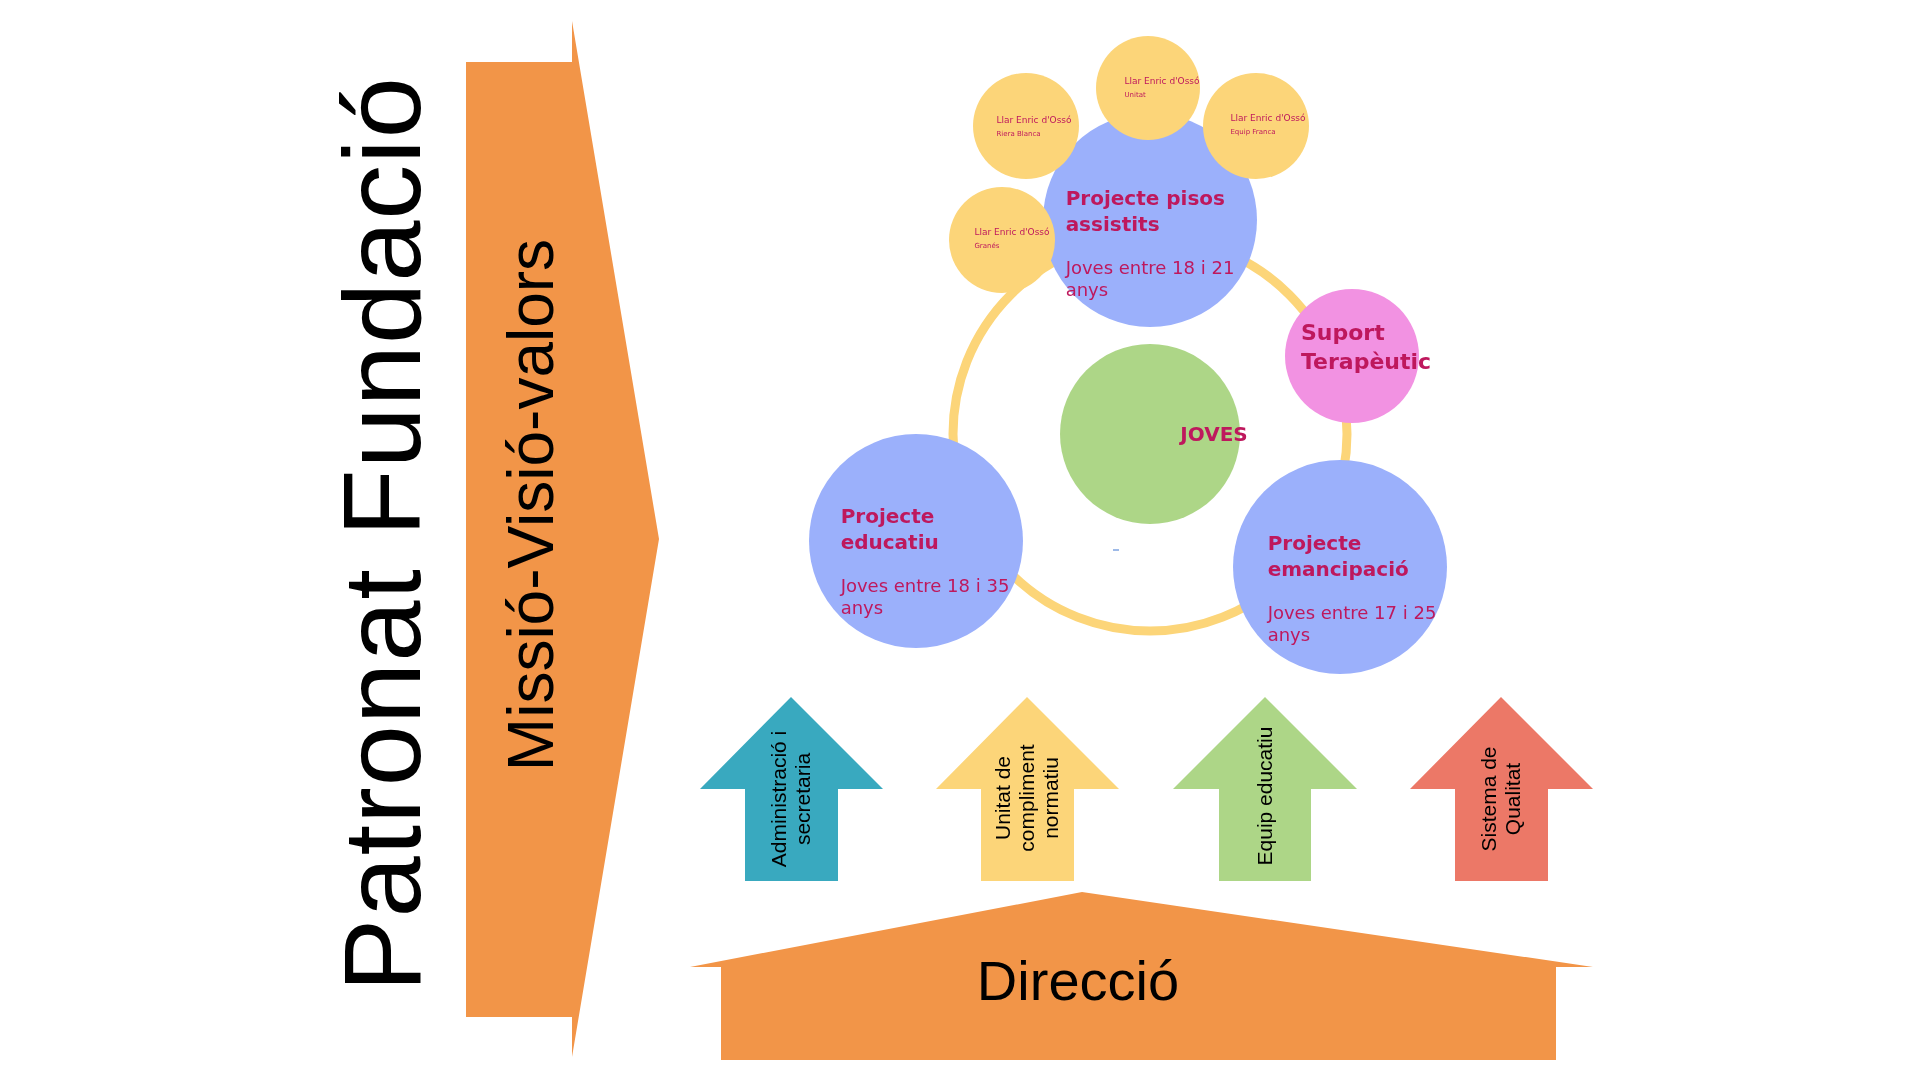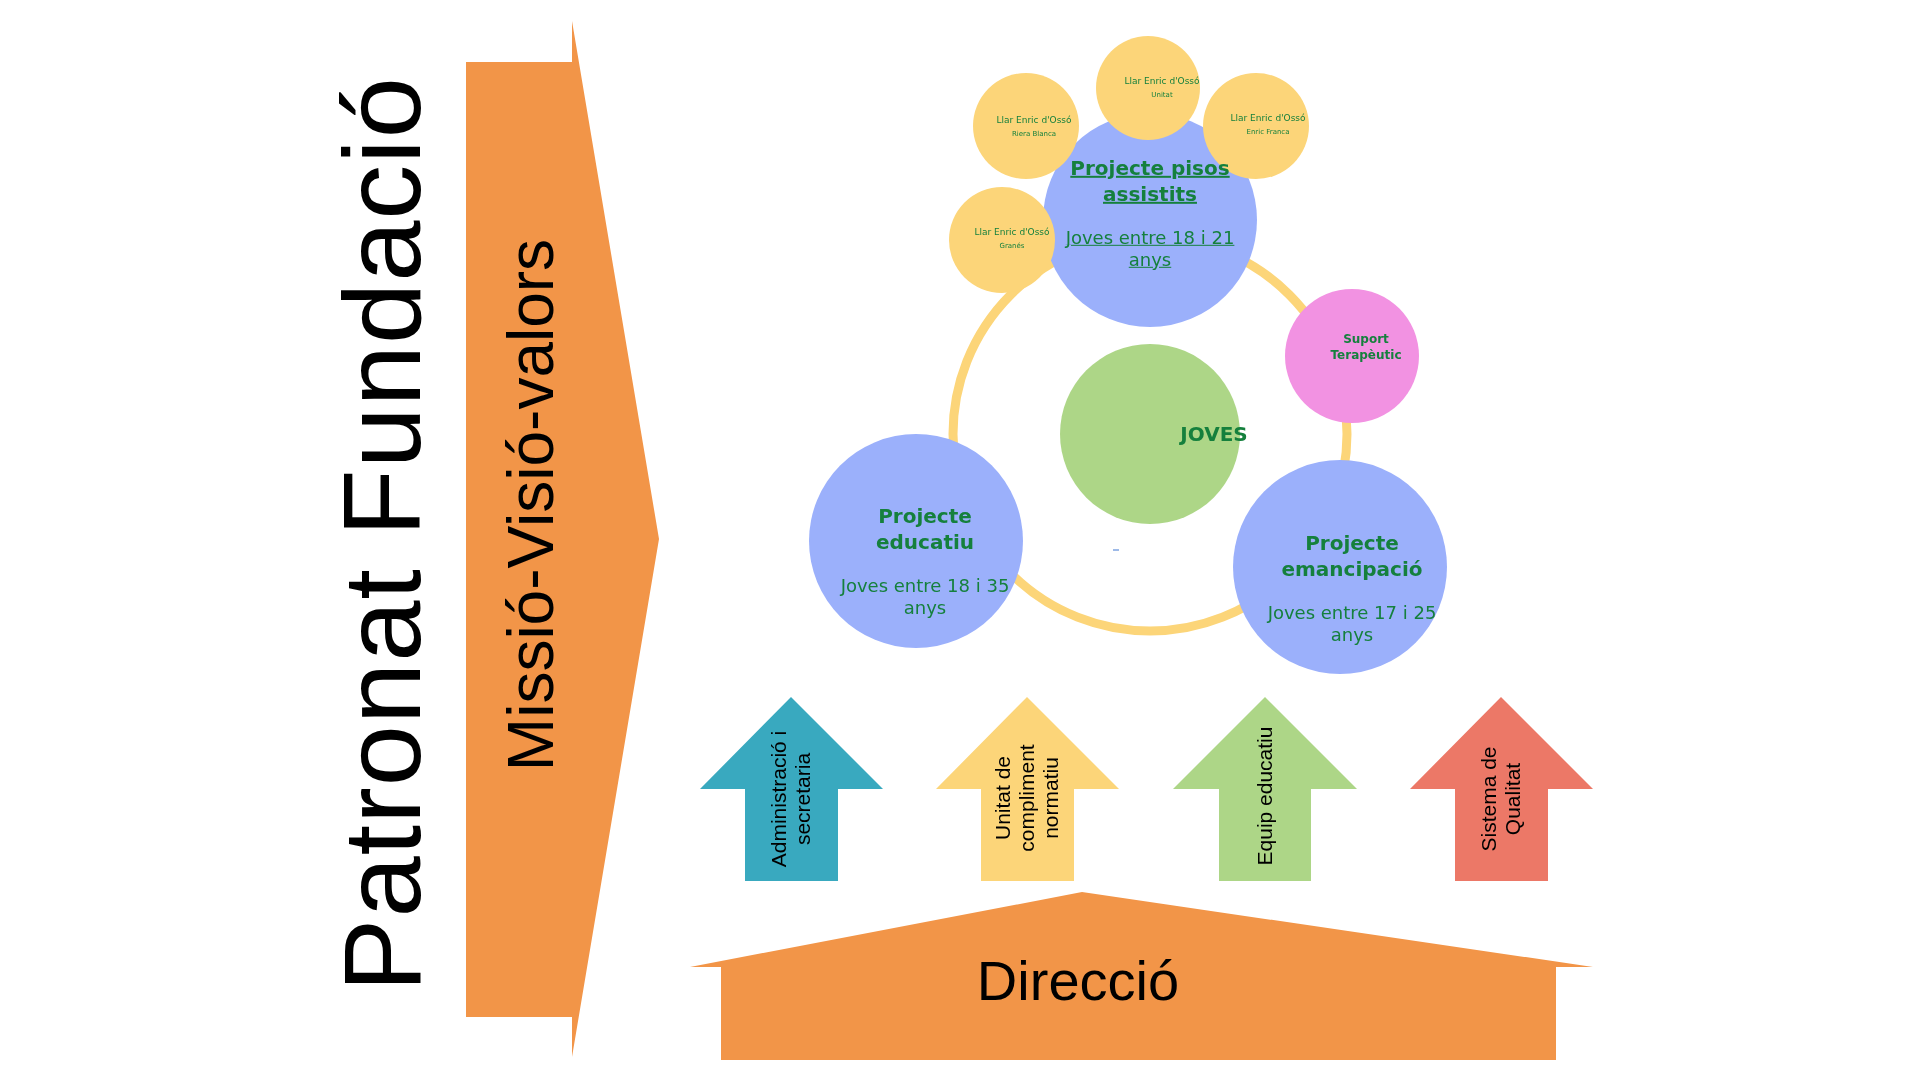--- a/index.html
+++ b/index.html
@@ -6,27 +6,27 @@
   body { width: 1920px; height: 1080px; position: relative; overflow: hidden;
          font-family: "Liberation Sans", sans-serif; }
   svg.shapes { position: absolute; left: 0; top: 0; width: 1920px; height: 1080px; }
   .rot-text { position: absolute; white-space: nowrap; transform: translate(-50%, -50%) rotate(-90deg);
               transform-origin: center center; color: #000; text-align: center; }
   .patronat { left: 382px; top: 534px; font-size: 110px; line-height: 1; letter-spacing: 1px; }
   .mission { left: 531px; top: 505px; font-size: 64px; line-height: 1; }
   .arrow-label { font-size: 21px; line-height: 1.15; }
   .direccio { left: 1078px; top: 980px; transform: translate(-50%, -50%); font-size: 56px; color: #000;
               position: absolute; white-space: nowrap; text-align: right; }
-  .circle-text { position: absolute; transform: translate(-50%, -50%); text-align: center; color: #15803d;
+  .circle-text { position: absolute; transform: translate(-50%, -50%); color: #be185d;
                  font-family: "DejaVu Sans", sans-serif; white-space: nowrap; }
   .big-title { font-size: 20px; font-weight: bold; line-height: 1.28; }
   .big-sub { font-size: 18px; line-height: 1.2; margin-top: 20px; }
   .small-title { font-size: 9px; line-height: 1.3; }
   .small-sub { font-size: 7px; line-height: 1.3; margin-top: 3px; }
-  .mid-title { font-size: 12px; font-weight: bold; line-height: 1.3; }
+  .mid-title { font-size: 22px; font-weight: bold; line-height: 1.3; }
   .joves-title { font-size: 20px; font-weight: bold; }
 </style>
 </head>
 <body>
 
 <svg class="shapes" viewBox="0 0 1920 1080">
 
   <polygon id="mission-shape" points="466,62 572,62 572,21 659,539 572,1057 572,1017 466,1017" fill="#F29548"></polygon>
 
   <circle id="ring" cx="1150" cy="434" r="197" fill="none" stroke-width="9" stroke="#FCD579"></circle>
@@ -53,21 +53,21 @@
   <polygon id="base-shape" points="690,967 1082,892 1593,967 1556,967 1556,1060 721,1060 721,967" fill="#F29548"></polygon>
 </svg>
 
 <div class="rot-text patronat">Patronat Fundació</div>
 <div class="rot-text mission">Missió-Visió-valors</div>
 
 <div class="circle-text" style="left:1214px; top:434px;">
   <div class="joves-title">JOVES</div>
 </div>
 
-<div class="circle-text" style="left:1150px; top:213px;text-decoration:underline;">
+<div class="circle-text" style="left:1150px; top:243px;">
   <div class="big-title">Projecte pisos</div>
   <div class="big-title">assistits</div>
   <div class="big-sub">Joves entre 18 i 21</div>
   <div class="big-sub" style="margin-top:0">anys</div>
 </div>
 
 <div class="circle-text" style="left:925px; top:561px;">
   <div class="big-title">Projecte</div>
   <div class="big-title">educatiu</div>
   <div class="big-sub">Joves entre 18 i 35</div>
@@ -89,21 +89,21 @@
 <div class="circle-text" style="left:1162px; top:88px;">
   <div class="small-title">Llar Enric d'Ossó</div>
   <div class="small-sub">Unitat</div>
 </div>
 <div class="circle-text" style="left:1034px; top:127px;">
   <div class="small-title">Llar Enric d'Ossó</div>
   <div class="small-sub">Riera Blanca</div>
 </div>
 <div class="circle-text" style="left:1268px; top:125px;">
   <div class="small-title">Llar Enric d'Ossó</div>
-  <div class="small-sub">Enric Franca</div>
+  <div class="small-sub">Equip Franca</div>
 </div>
 <div class="circle-text" style="left:1012px; top:239px;">
   <div class="small-title">Llar Enric d'Ossó</div>
   <div class="small-sub">Granés</div>
 </div>
 
 <div class="rot-text arrow-label" style="left:791px; top:799px;">
   <div>Administració i</div>
   <div>secretaria</div>
 </div>

